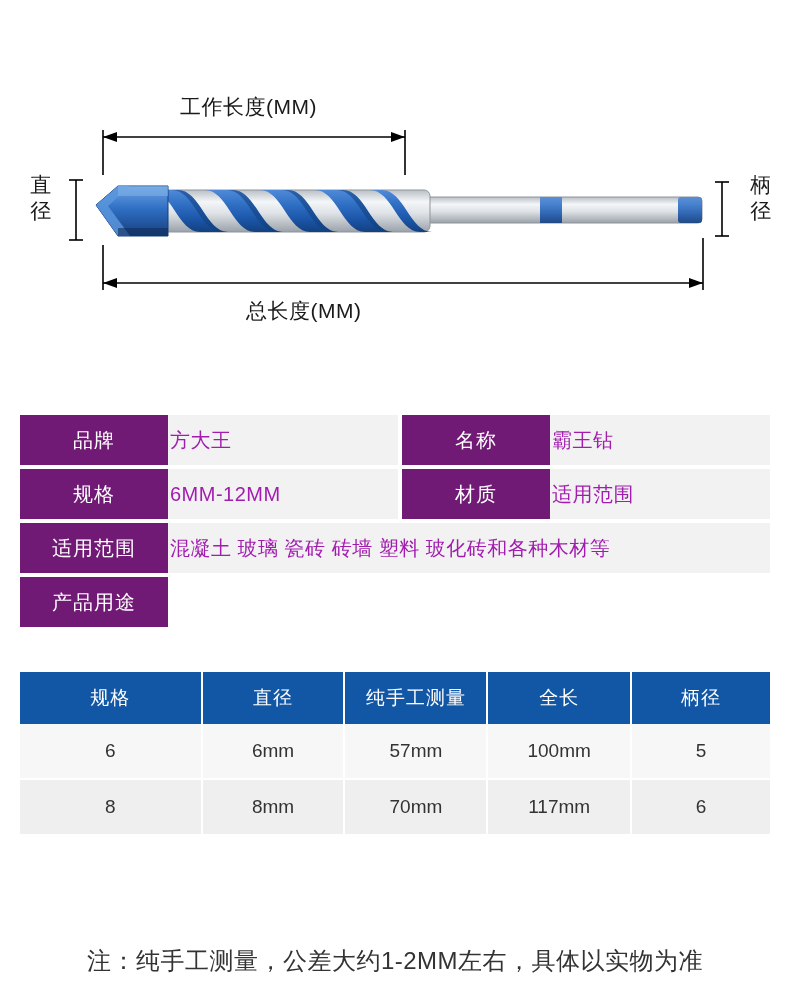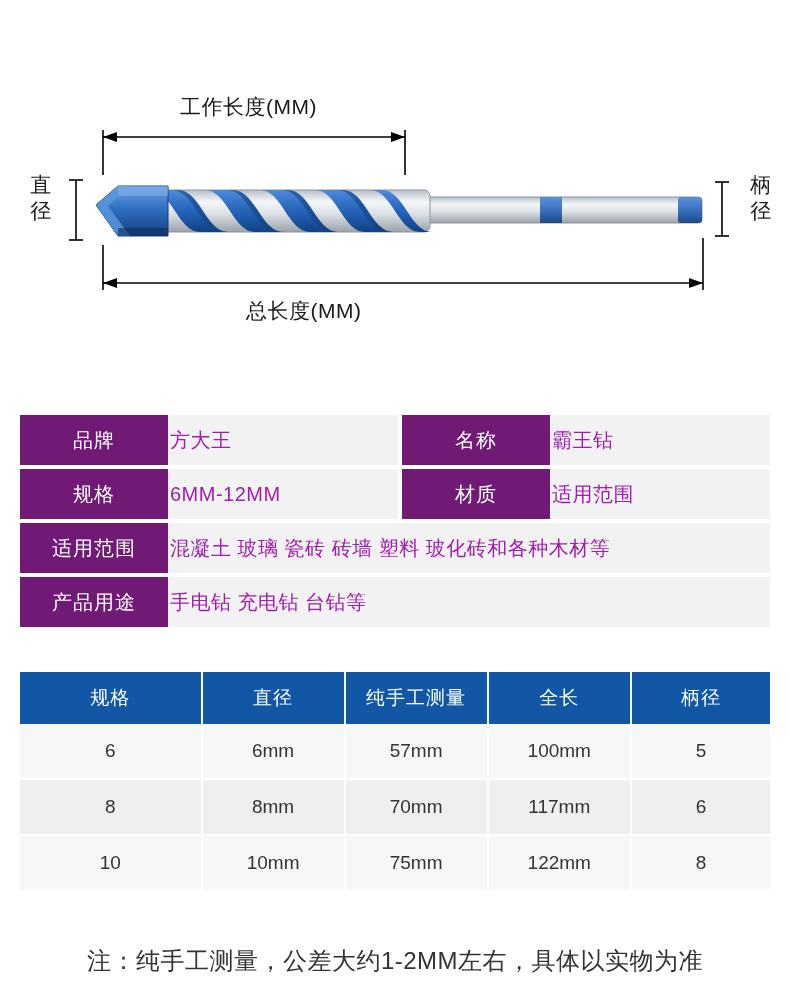--- a/index.html
+++ b/index.html
@@ -257,21 +257,20 @@
     <div class="spec-val">适用范围</div>
   </div>
 
   <div class="spec-row">
     <div class="spec-key">适用范围</div>
     <div class="spec-val">混凝土 玻璃 瓷砖 砖墙 塑料 玻化砖和各种木材等</div>
   </div>
 
   <div class="spec-row">
     <div class="spec-key">产品用途</div>
-    <div class="spec-val">手电钻 充电钻 台钻等</div>
   </div>
 
 </div>
 
 <table class="size-table">
   <thead>
     <tr>
       <th style="width:184px">规格</th>
       <th style="width:142px">直径</th>
       <th style="width:142px">纯手工测量</th>
@@ -287,23 +286,16 @@
       <td>100mm</td>
       <td>5</td>
     </tr>
     <tr>
       <td>8</td>
       <td>8mm</td>
       <td>70mm</td>
       <td>117mm</td>
       <td>6</td>
     </tr>
-    <tr>
-      <td>10</td>
-      <td>10mm</td>
-      <td>75mm</td>
-      <td>122mm</td>
-      <td>8</td>
-    </tr>
   </tbody>
 </table>
 
 <div class="note">注：纯手工测量，公差大约1-2MM左右，具体以实物为准</div>
 
 </body></html>

